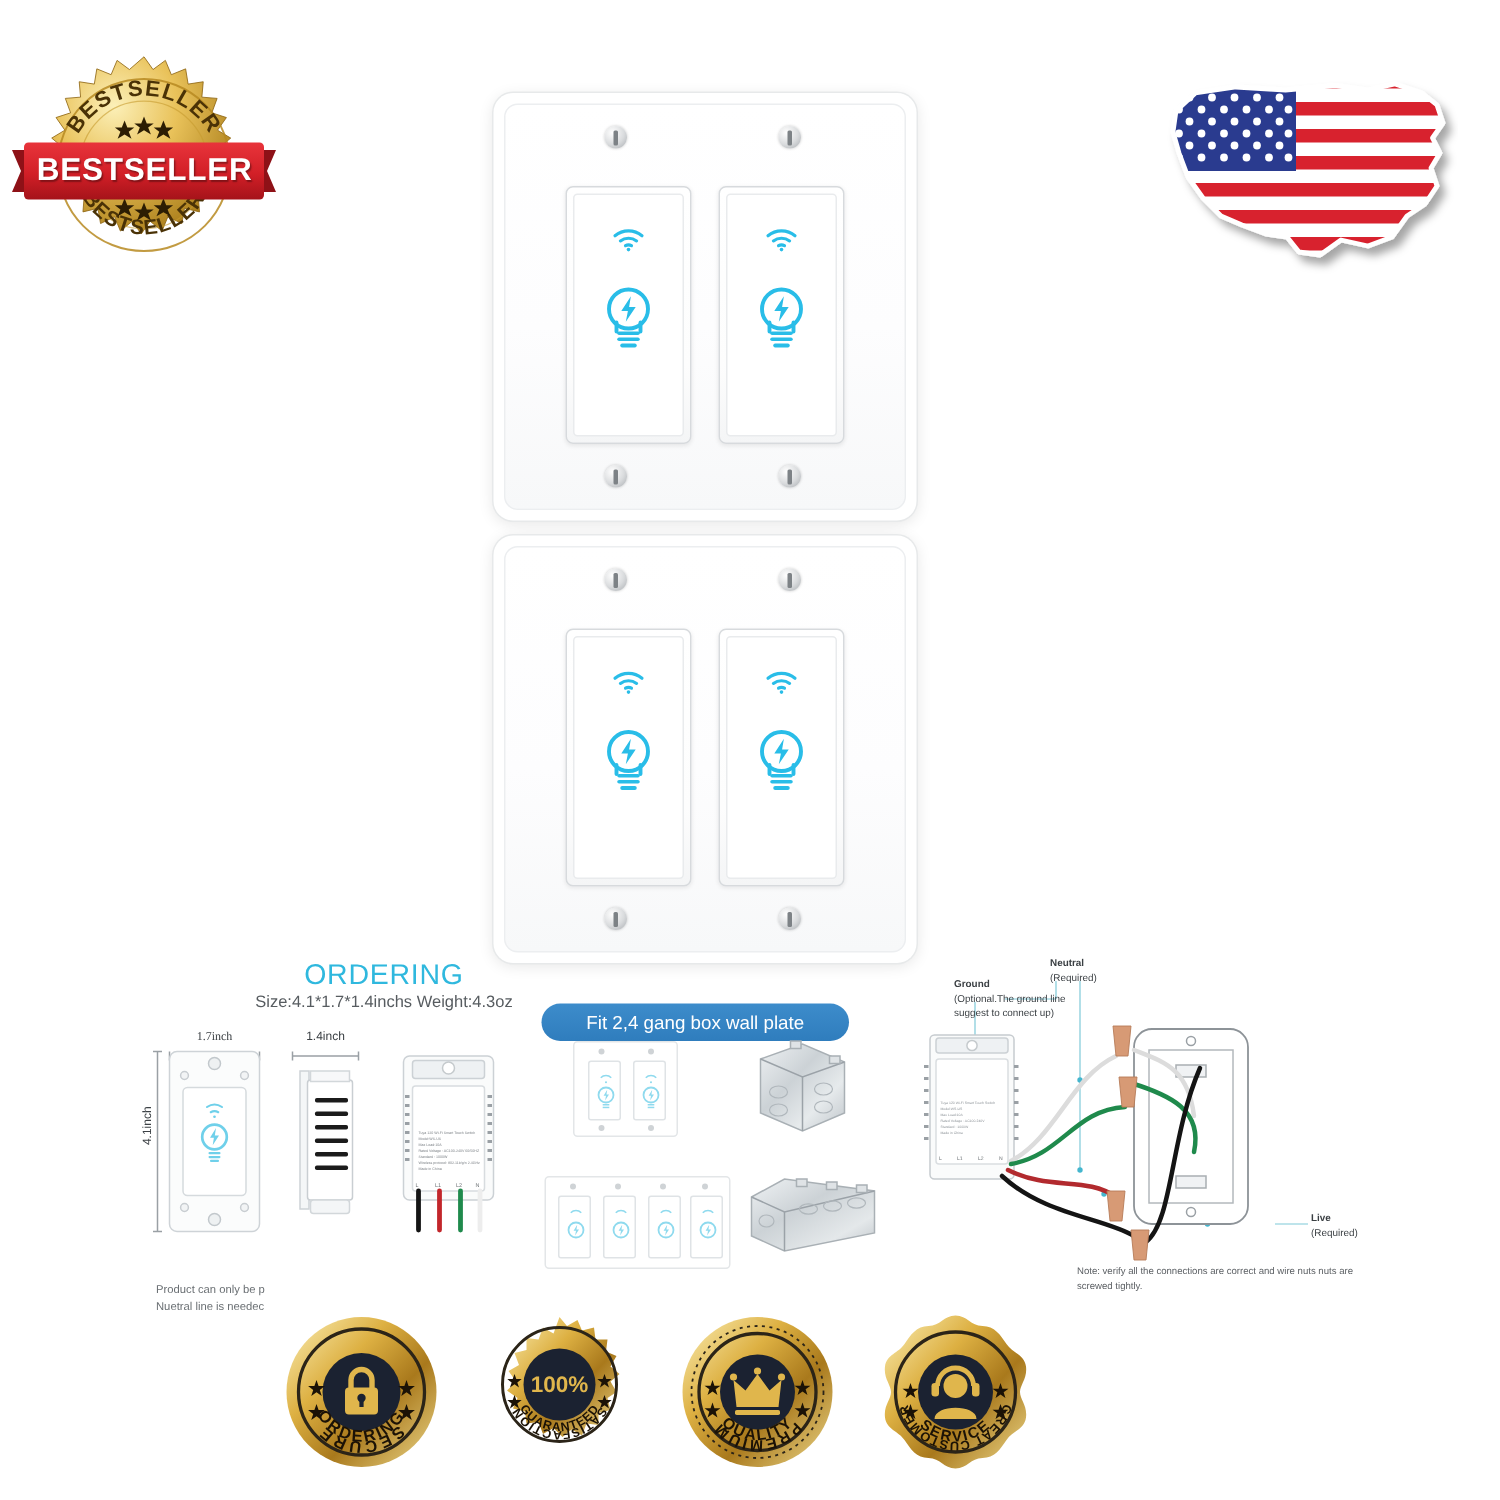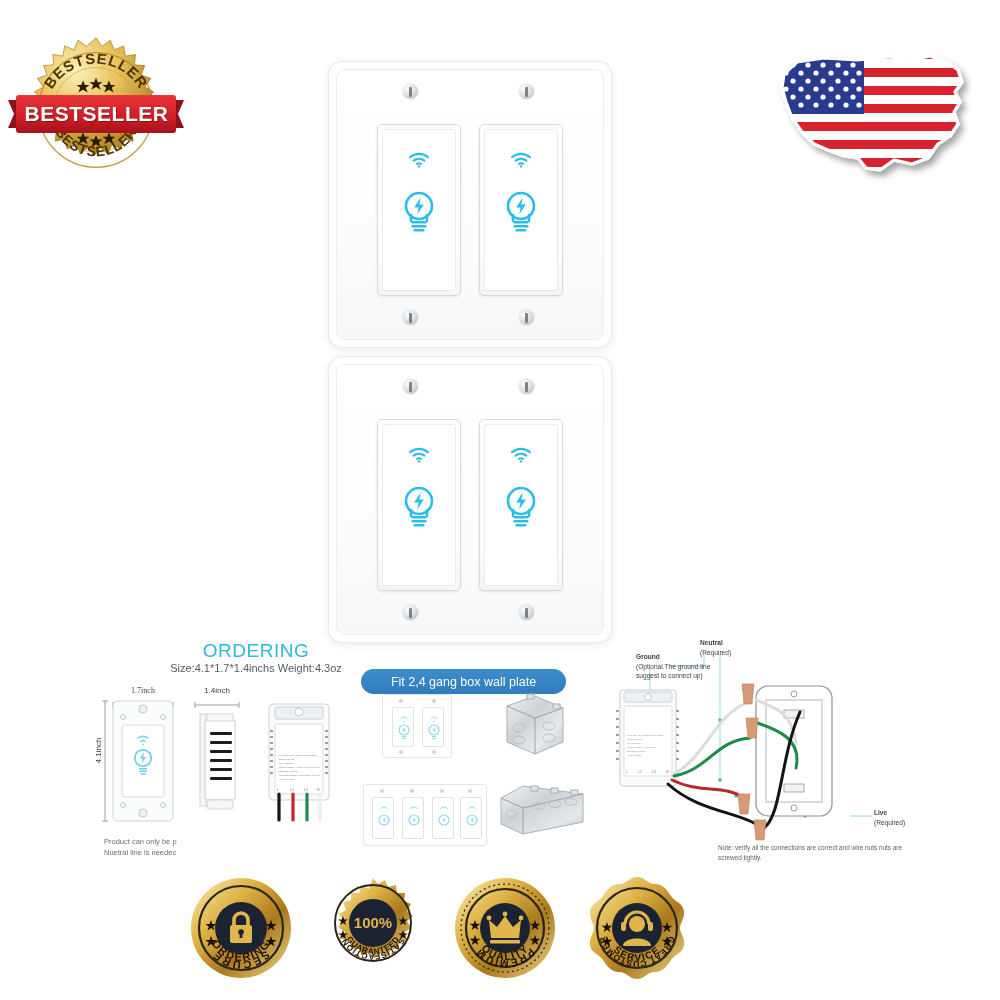--- a/index.html
+++ b/index.html
@@ -77,21 +77,21 @@
   
   .dim-title {
     left: 166px; top: 640px; width: 180px; text-align: center;
     color: #2FB8DE; font-size: 19px; letter-spacing: .5px;
   }
   .dim-sub {
     left: 126px; top: 662px; width: 260px; text-align: center;
     color: #575c60; font-size: 11px;
   }
   .dim-note {
-    left: 104px; top: 836px; width: 150px;
+    left: 104px; top: 854px; width: 150px;
     color: #6a6f73; font-size: 7.5px; line-height: 1.5;
     overflow: hidden; white-space: nowrap;
   }
   .measure-label { color: #3c4145; font-size: 8px; }
   .caliper { stroke: #9aa0a5; stroke-width: 1; fill: none; }
 
   .dev-front { left: 112px; top: 700px; width: 62px; height: 122px; }
   .dev-side  { left: 196px; top: 700px; width: 42px; height: 122px; }
   .dev-back  { left: 266px; top: 700px; width: 66px; height: 122px; }
 

